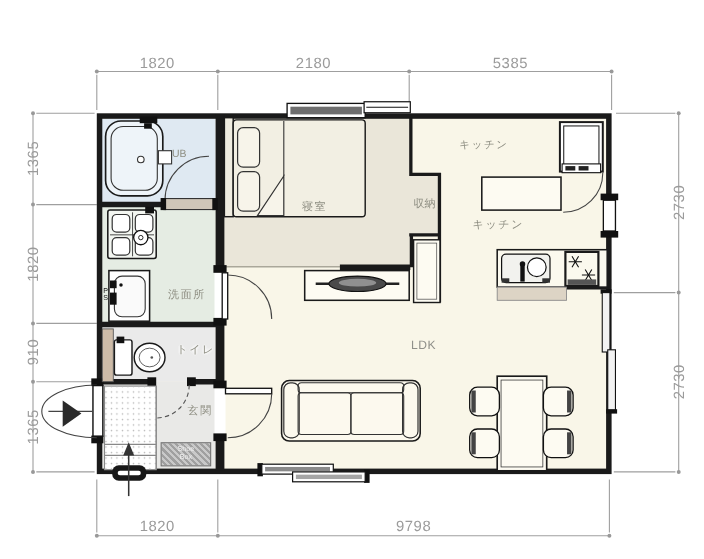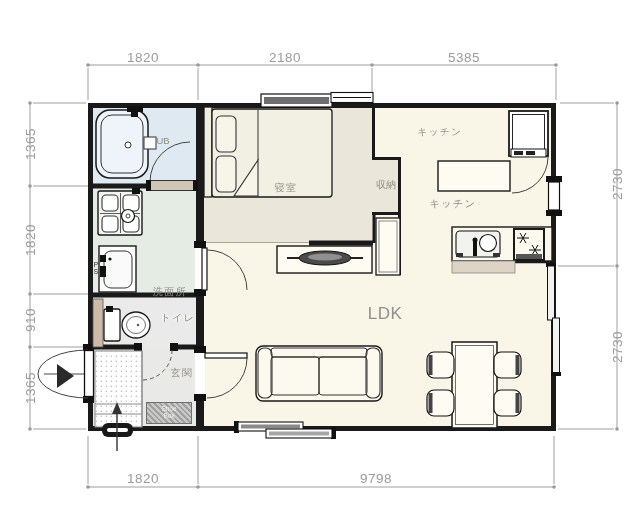--- a/index.html
+++ b/index.html
@@ -6,21 +6,21 @@
   .stage{position:relative;width:640px;height:508px;background:#fff;overflow:hidden;
          font-family:"Liberation Sans","DejaVu Sans",sans-serif;}
   .stage svg{position:absolute;left:0;top:0;}
   .dim{position:absolute;color:#9b9b9b;font-size:13.5px;letter-spacing:.5px;
        transform:translate(-50%,-50%);white-space:nowrap;}
   .dim.v{transform:translate(-50%,-50%) rotate(-90deg);}
   .rl{position:absolute;color:#8e8e82;font-size:10px;letter-spacing:1.5px;
       transform:translate(-50%,-50%);white-space:nowrap;}
   .rl.tight{letter-spacing:0;}
   .rl.sm{font-size:9.5px;}
-  .rl.big{font-size:17px;letter-spacing:.5px;color:#90908a;}
+  .rl.big{font-size:11px;letter-spacing:.5px;color:#90908a;}
   .rl.halo{text-shadow:0 0 3px #fff,0 0 3px #fff,0 0 3px #fff,0 0 3px #fff;}
   .ps{position:absolute;left:92px;top:261px;width:8px;font-size:6.5px;line-height:1.15;
       color:#222;word-break:break-all;text-align:center;}
   .shoebox{position:absolute;left:146px;top:402px;width:46px;height:22px;box-sizing:border-box;
       background:repeating-linear-gradient(45deg,#c9c9c9 0,#c9c9c9 2px,#a0a0a0 2px,#a0a0a0 4px);
       border:1px solid #6f6f6f;display:flex;align-items:center;justify-content:center;}
   .shoebox span{width:26px;font-size:6.5px;line-height:1.05;color:#f2f2f2;text-align:center;}
 </style>
 </head>
 <body>
@@ -288,21 +288,21 @@
 <div class="dim v" style="left:30px;top:320px">910</div>
 <div class="dim v" style="left:30px;top:388px">1365</div>
 <div class="dim v" style="left:617px;top:184px">2730</div>
 <div class="dim v" style="left:617px;top:347px">2730</div>
 
 <div class="rl sm tight" style="left:163px;top:140px">UB</div>
 <div class="rl" style="left:286px;top:188px">寝室</div>
 <div class="rl tight" style="left:386px;top:185px">収納</div>
 <div class="rl sm" style="left:440px;top:132px">キッチン</div>
 <div class="rl" style="left:453px;top:204px">キッチン</div>
-<div class="rl" style="left:170px;top:292px">洗面所</div>
+<div class="rl" style="left:170px;top:268px">洗面所</div>
 <div class="rl halo" style="left:178px;top:318px">トイレ</div>
 <div class="rl" style="left:182px;top:373px">玄関</div>
 <div class="rl big" style="left:385px;top:314px">LDK</div>
 <div class="ps">PS</div>
 <div class="shoebox">
   <span>Shoe Box</span>
 </div>
 
 </div>
 

